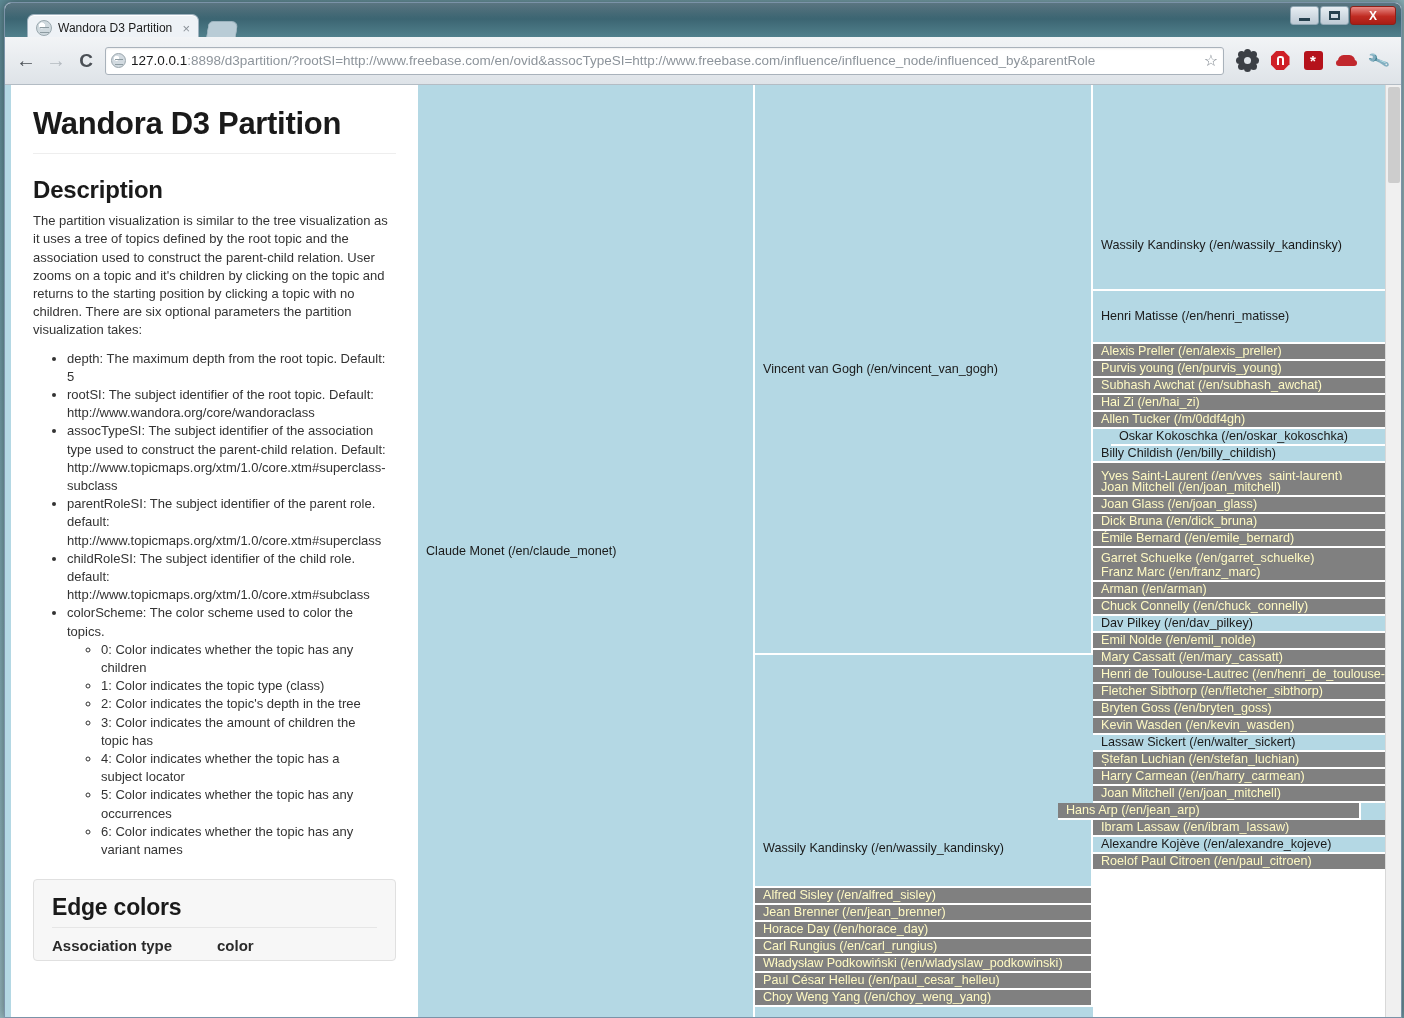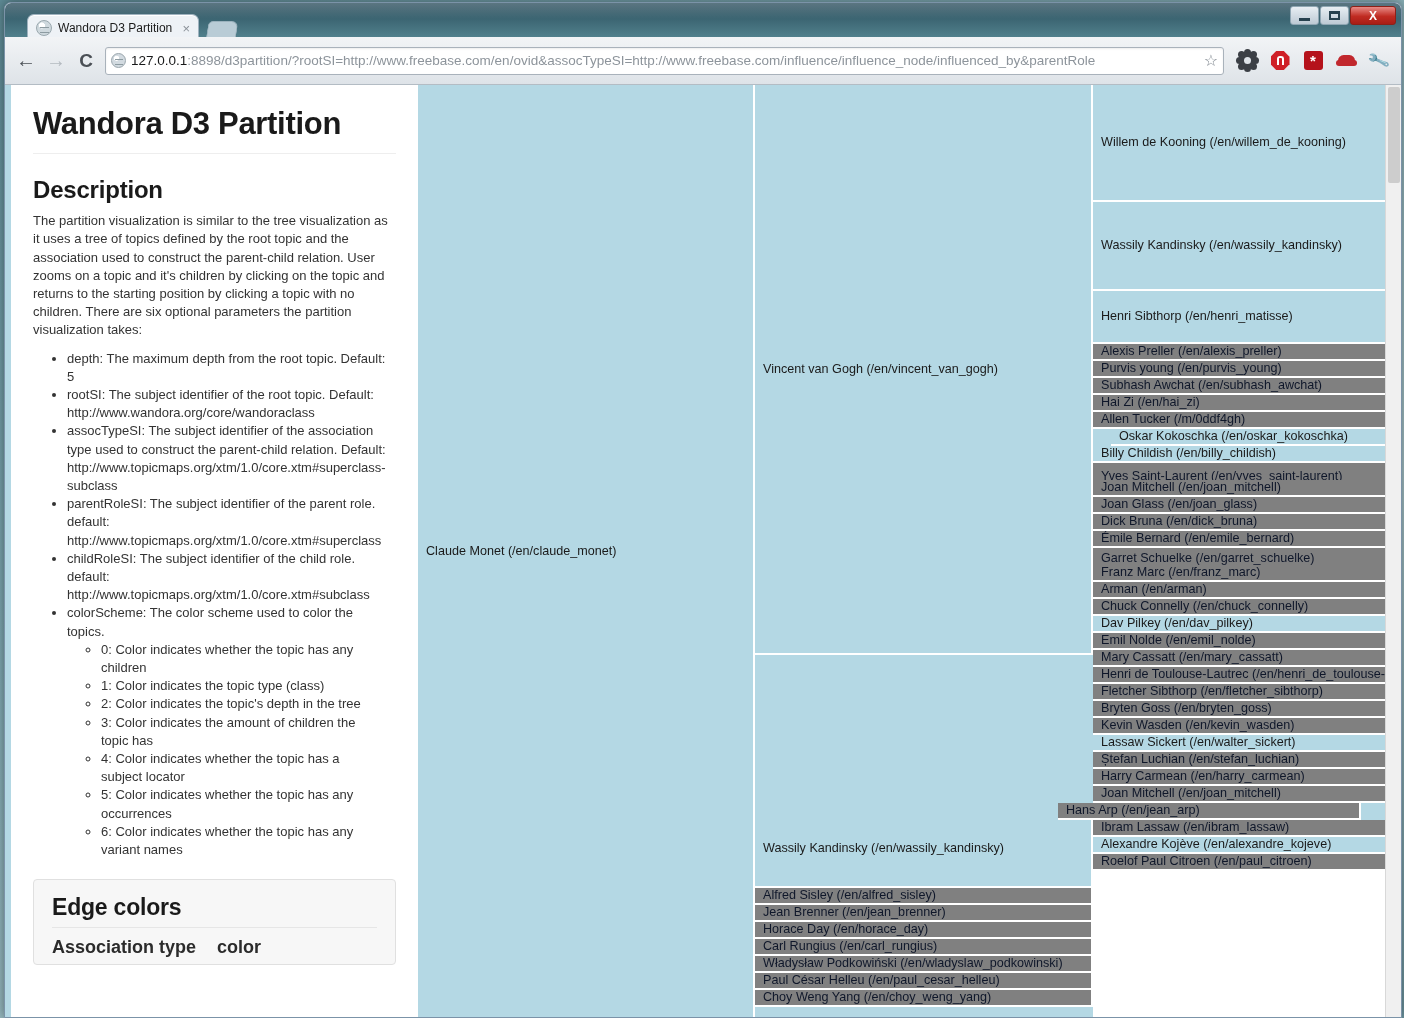--- a/index.html
+++ b/index.html
@@ -192,42 +192,42 @@
   #doc ul { margin: 8px; padding-left: 26px; }
   #doc li { font-size: 13px; line-height: 18.2px; color: #333; margin-bottom: 0; }
   #doc ul ul { padding-left: 26px; margin-top: 0; }
   #panel-edge {
     margin-top: 20px;
     border: 1px solid #e0e0e0; border-radius: 4px;
     background: #f7f7f7; padding: 14px 18px 6px 18px;
   }
   #panel-edge h2 { font-size: 23px; margin-bottom: 6px; }
   #panel-edge .rule2 { height:1px; background:#e6e6e6; margin: 0 0 9px 0; }
-  #panel-edge .hdrow { display:flex; font-size:18px; font-weight:bold; color:#2b2b2b; }
+  #panel-edge .hdrow { display:flex; font-size:15px; font-weight:bold; color:#2b2b2b; }
   #panel-edge .hdrow .c1 { width: 165px; }
   
   #viz {
     position: absolute; left: 413px; top: 0; width: 978px; height: 934px;
     background: #b4d8e4;
   }
   .cell {
     position: absolute;
     background: #b4d8e4;
     border-right: 2px solid #ffffff;
     border-bottom: 2px solid #ffffff;
     overflow: hidden;
     display: flex; align-items: center;
     cursor: pointer;
   }
   .cell.leaf { background: #808080; }
   .cell .lbl {
     font-size: 12.6px; color: #1a1a1a; white-space: nowrap;
     padding-left: 8px; line-height: 1;
   }
-  .cell.leaf .lbl { color: #0f172a; }
+  .cell.leaf .lbl { color: #fef9c3; }
   
   #col3-filler {
     position:absolute; right:0; background:#ffffff;
   }
   
   #pagescroll {
     position:absolute; right:0; top:82px; width:16px; height:934px;
     background:#f0f0f0; border-left:1px solid #d8d8d8;
   }
   #pagescroll .thumb{
@@ -352,28 +352,25 @@
           </div>
           <div class="cell leaf" style="left: 337px; width: 338px; top: 871px; height: 17px;">
             <span class="lbl">Władysław Podkowiński (/en/wladyslaw_podkowinski)</span>
           </div>
           <div class="cell leaf" style="left: 337px; width: 338px; top: 888px; height: 17px;">
             <span class="lbl">Paul César Helleu (/en/paul_cesar_helleu)</span>
           </div>
           <div class="cell leaf" style="left: 337px; width: 338px; top: 905px; height: 17px;">
             <span class="lbl">Choy Weng Yang (/en/choy_weng_yang)</span>
           </div>
-          <div class="cell" style="left: 675px; width: 303px; top: 0px; height: 117px;">
-            <span class="lbl">Willem de Kooning (/en/willem_de_kooning)</span>
-          </div>
           <div class="cell" style="left: 675px; width: 303px; top: 117px; height: 89px;">
             <span class="lbl">Wassily Kandinsky (/en/wassily_kandinsky)</span>
           </div>
           <div class="cell" style="left: 675px; width: 303px; top: 206px; height: 53px;">
-            <span class="lbl">Henri Sibthorp (/en/henri_matisse)</span>
+            <span class="lbl">Henri Matisse (/en/henri_matisse)</span>
           </div>
           <div class="cell leaf" style="left: 675px; width: 303px; top: 259px; height: 17px;">
             <span class="lbl">Alexis Preller (/en/alexis_preller)</span>
           </div>
           <div class="cell leaf" style="left: 675px; width: 303px; top: 276px; height: 17px;">
             <span class="lbl">Purvis young (/en/purvis_young)</span>
           </div>
           <div class="cell leaf" style="left: 675px; width: 303px; top: 293px; height: 17px;">
             <span class="lbl">Subhash Awchat (/en/subhash_awchat)</span>
           </div>

